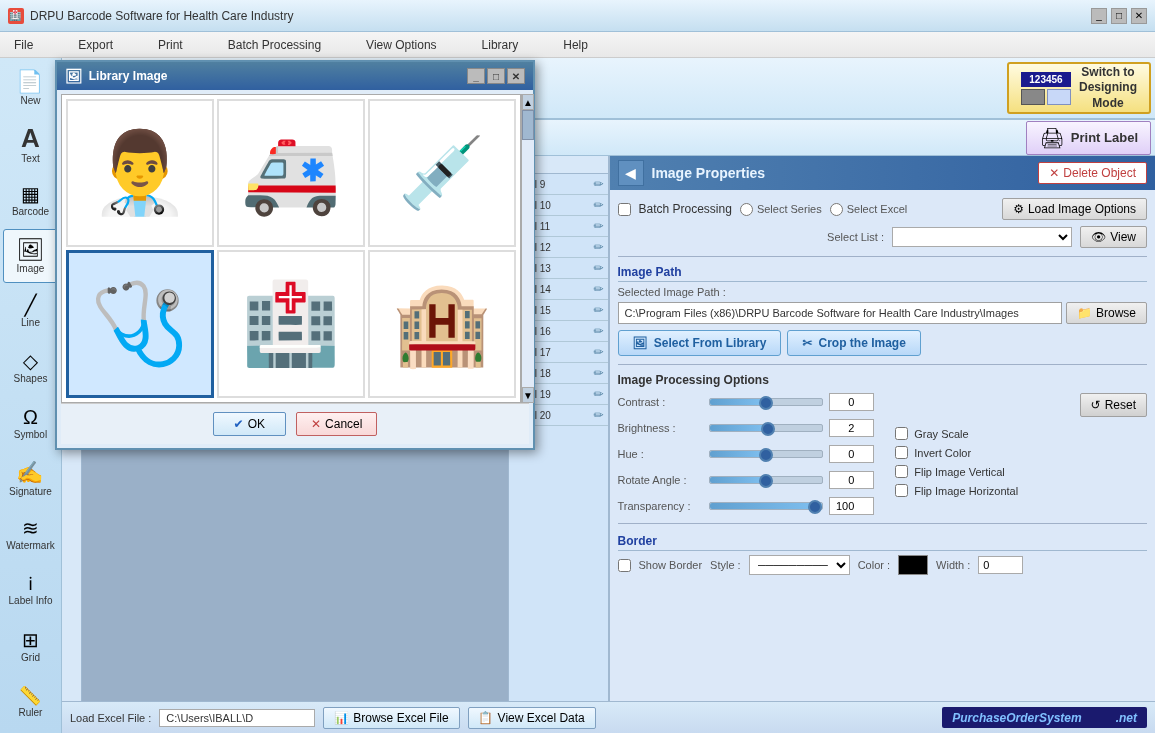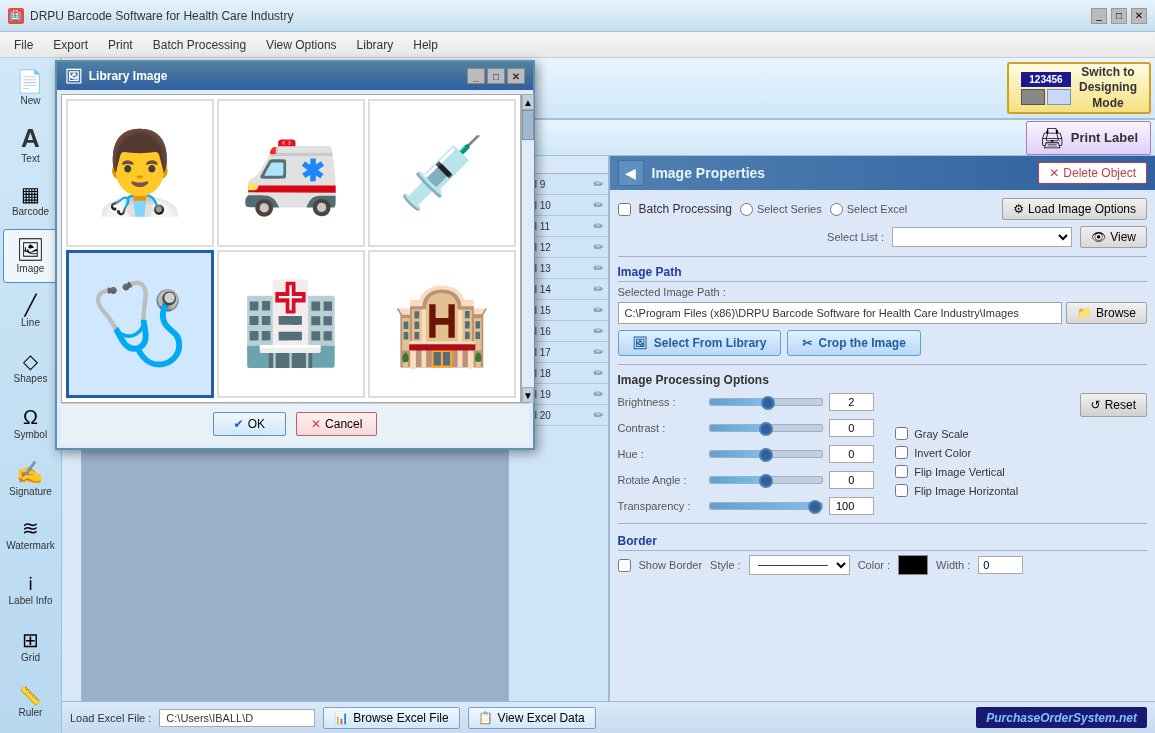--- a/index.html
+++ b/index.html
@@ -6,21 +6,21 @@
     body { background: #d4e8f7; width: 1155px; height: 733px; overflow: hidden; position: relative; }
 
     
     .title-bar { background: linear-gradient(to bottom, #e8f4fd, #c5dff0); height: 32px; display: flex; align-items: center; padding: 0 8px; border-bottom: 1px solid #a0c0d8; }
     .title-bar-icon { width: 16px; height: 16px; background: #e74c3c; border-radius: 2px; margin-right: 6px; font-size: 10px; display: flex; align-items: center; justify-content: center; color: white; }
     .title-bar-text { font-size: 12px; color: #333; flex: 1; }
     .title-bar-controls { display: flex; gap: 4px; }
     .title-bar-btn { width: 16px; height: 16px; background: #bbb; border: 1px solid #999; font-size: 10px; cursor: pointer; display: flex; align-items: center; justify-content: center; }
 
     
-    .menu-bar { background: linear-gradient(to bottom, #f5f5f5, #e8e8e8); height: 26px; display: flex; align-items: center; padding: 0 4px; border-bottom: 1px solid #ccc; }
+    .menu-bar { background: linear-gradient(to bottom, #f5f5f5, #e8e8e8); height: 26px; display: flex; align-items: center; padding: 0 4px; border-bottom: 1px solid #ccc; gap: 25px; }
     .menu-item { padding: 3px 10px; font-size: 12px; color: #333; cursor: pointer; border-radius: 2px; }
 
     
     .main-layout { display: flex; height: calc(733px - 58px); }
 
     
     .left-toolbar { width: 62px; background: linear-gradient(to bottom, #d0e8f8, #b8d8f0); border-right: 1px solid #a0c0d8; display: flex; flex-direction: column; align-items: center; padding: 4px 0; gap: 2px; }
     .tool-item { width: 55px; height: 55px; display: flex; flex-direction: column; align-items: center; justify-content: center; cursor: pointer; border: 1px solid transparent; border-radius: 3px; gap: 2px; }
     .tool-item.active { background: rgba(255,255,255,0.7); border-color: #5090c0; }
     .tool-icon { font-size: 22px; line-height: 1; }
@@ -478,38 +478,38 @@
 
           <hr class="divider-line">
 
           <div>
             <div class="processing-title">Image Processing Options</div>
             <div class="processing-grid">
 
               <div class="slider-group">
 
                 <div class="slider-row">
+                  <span class="slider-label">Contrast :</span>
+                  <div class="slider-track">
+                    <div class="slider-fill" style="width:50%;"></div>
+                    <div class="slider-thumb" style="left:calc(50% - 7px);"></div>
+                  </div>
+                  <div class="slider-value">
+                    <input type="number" class="value-input" value="0" style="">
+                  </div>
+                </div>
+
+                <div class="slider-row">
                   <span class="slider-label">Brightness :</span>
                   <div class="slider-track">
                     <div class="slider-fill" style="width:52%;"></div>
                     <div class="slider-thumb" style="left:calc(52% - 7px);"></div>
                   </div>
                   <div class="slider-value">
                     <input type="number" class="value-input" value="2" style="">
-                  </div>
-                </div>
-
-                <div class="slider-row">
-                  <span class="slider-label">Contrast :</span>
-                  <div class="slider-track">
-                    <div class="slider-fill" style="width:50%;"></div>
-                    <div class="slider-thumb" style="left:calc(50% - 7px);"></div>
-                  </div>
-                  <div class="slider-value">
-                    <input type="number" class="value-input" value="0" style="">
                   </div>
                 </div>
 
                 <div class="slider-row">
                   <span class="slider-label">Hue :</span>
                   <div class="slider-track">
                     <div class="slider-fill" style="width:50%;"></div>
                     <div class="slider-thumb" style="left:calc(50% - 7px);"></div>
                   </div>
                   <div class="slider-value">
@@ -594,21 +594,21 @@
       <input type="text" class="bottom-path" value="C:\Users\IBALL\D" style="">
       <button class="bottom-btn">
         <span style="color:green;">📊</span>
         <span>Browse Excel File</span>
       </button>
       <button class="bottom-btn">
         <span style="color:green;">📋</span>
         <span>View Excel Data</span>
       </button>
       <div class="watermark" style="position:static;margin-left:auto;">
-        <span>PurchaseOrderSystem</span><span style="color:#80c0ff;">.net</span>
+        <span>PurchaseOrderSystem</span><span style="color:#80c0ff;margin-left:34px;">.net</span>
       </div>
     </div>
   </div>
 </div>
 
 <div class="dialog-overlay">
   <div class="dialog-title">
     <span class="dialog-title-icon">🖼</span>
     <span class="dialog-title-text">Library Image</span>
     <div class="dialog-controls">

